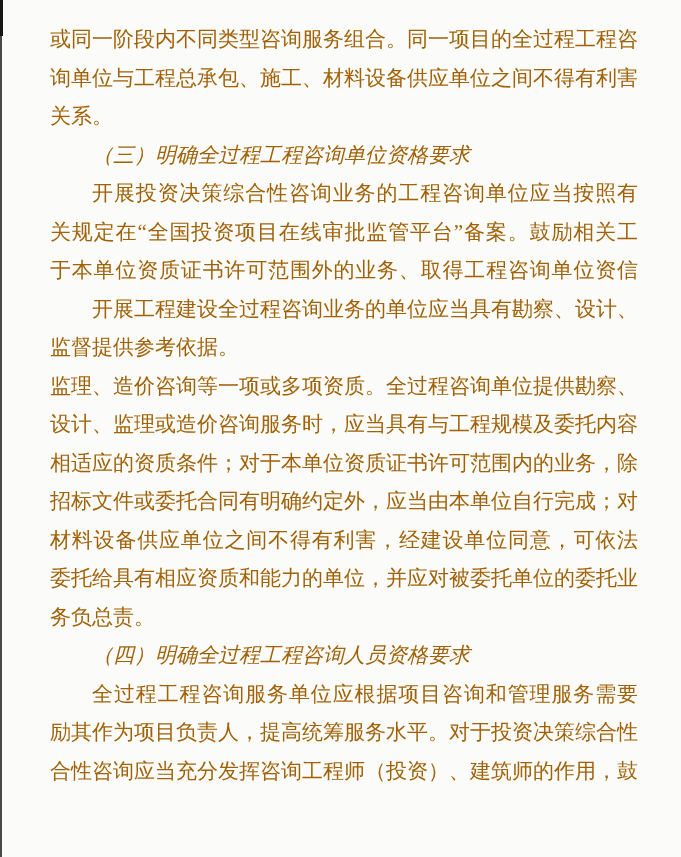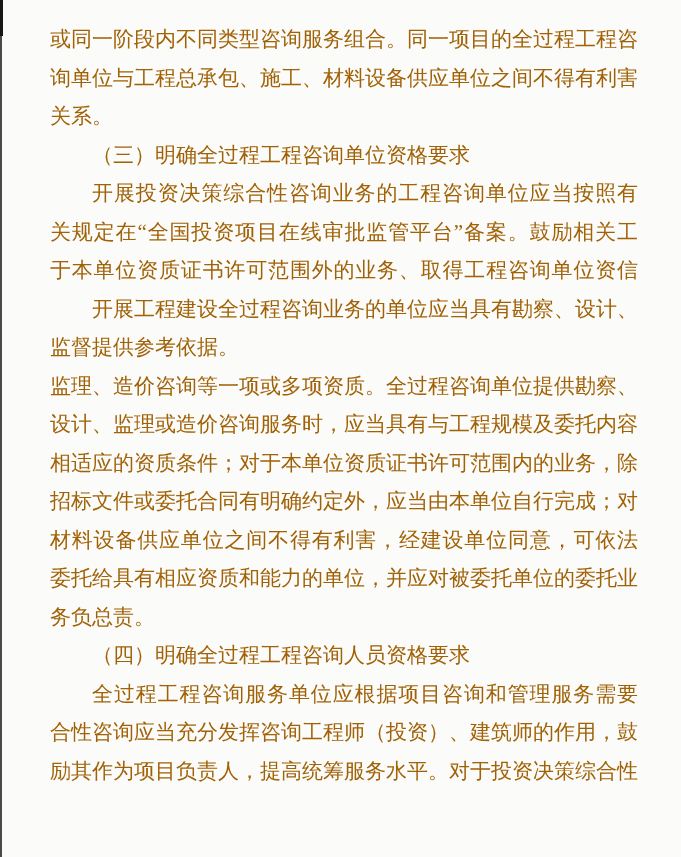--- a/index.html
+++ b/index.html
@@ -52,20 +52,21 @@
     text-align: right;
     text-align-last: left;
   }
   .ln.ind {
     text-indent: 2em;
   }
   .ln.heading {
     text-align: center;
     text-align-last: left;
     text-indent: 2em;
+    font-style: italic;
   }
 </style>
 </head>
 <body>
 
 <div class="scan-edge"></div>
 <div class="scan-edge-top"></div>
 
 <div class="page-text">
   <div class="ln">或同一阶段内不同类型咨询服务组合。同一项目的全过程工程咨</div>
@@ -79,15 +80,15 @@
   <div class="ln end">监督提供参考依据。</div>
   <div class="ln">监理、造价咨询等一项或多项资质。全过程咨询单位提供勘察、</div>
   <div class="ln">设计、监理或造价咨询服务时，应当具有与工程规模及委托内容</div>
   <div class="ln">相适应的资质条件；对于本单位资质证书许可范围内的业务，除</div>
   <div class="ln">招标文件或委托合同有明确约定外，应当由本单位自行完成；对</div>
   <div class="ln">材料设备供应单位之间不得有利害，经建设单位同意，可依法</div>
   <div class="ln">委托给具有相应资质和能力的单位，并应对被委托单位的委托业</div>
   <div class="ln end">务负总责。</div>
   <div class="ln heading">（四）明确全过程工程咨询人员资格要求</div>
   <div class="ln ind">全过程工程咨询服务单位应根据项目咨询和管理服务需要</div>
+  <div class="ln">励其作为项目负责人，提高统筹服务水平。对于投资决策综合性</div>
   <div class="ln">合性咨询应当充分发挥咨询工程师（投资）、建筑师的作用，鼓</div>
-  <div class="ln">励其作为项目负责人，提高统筹服务水平。对于投资决策综合性</div>
 </div>
 
 </body></html>

